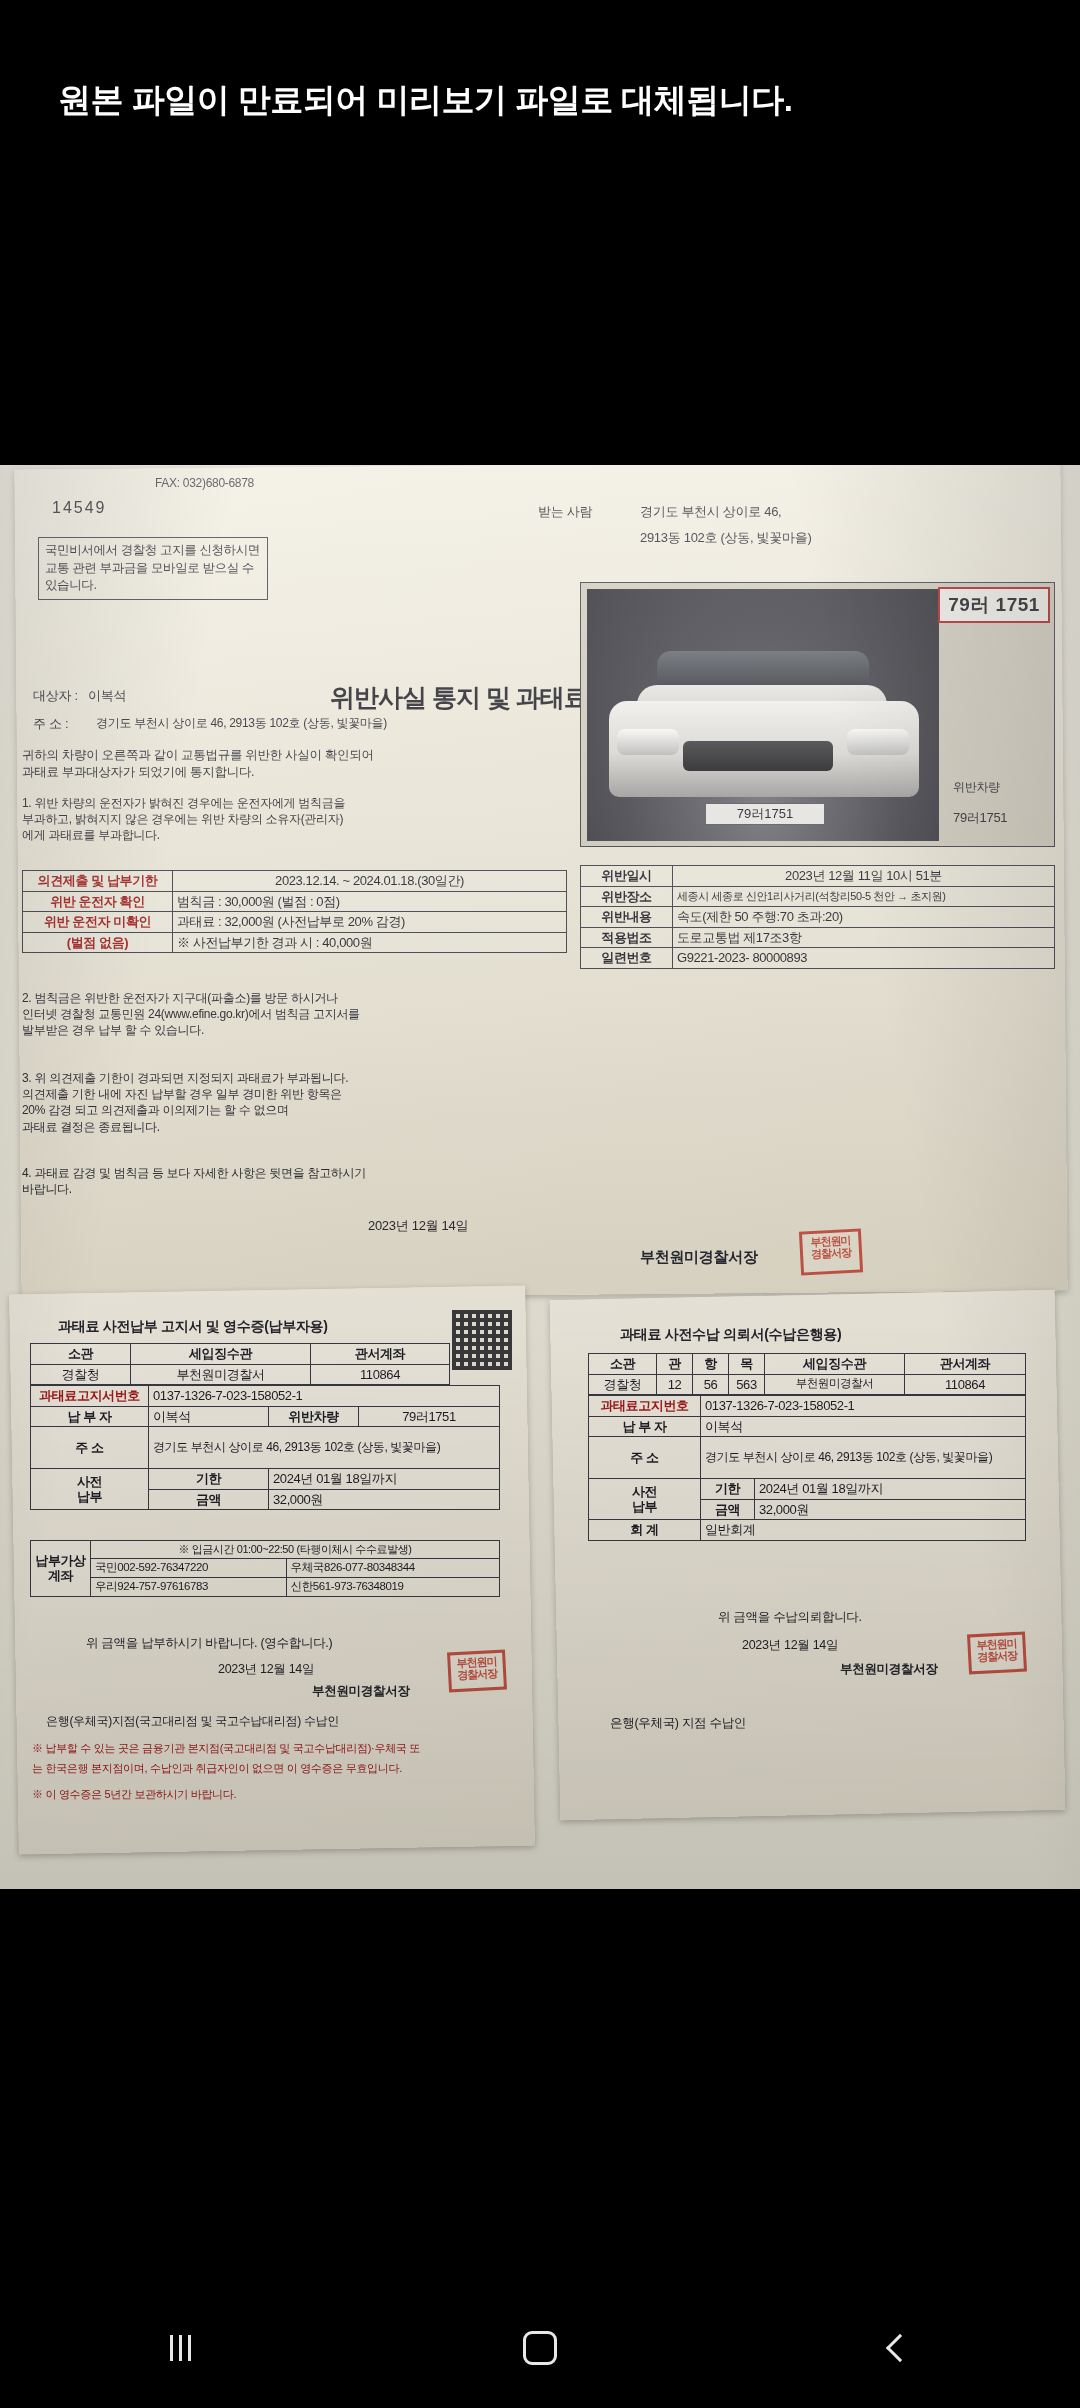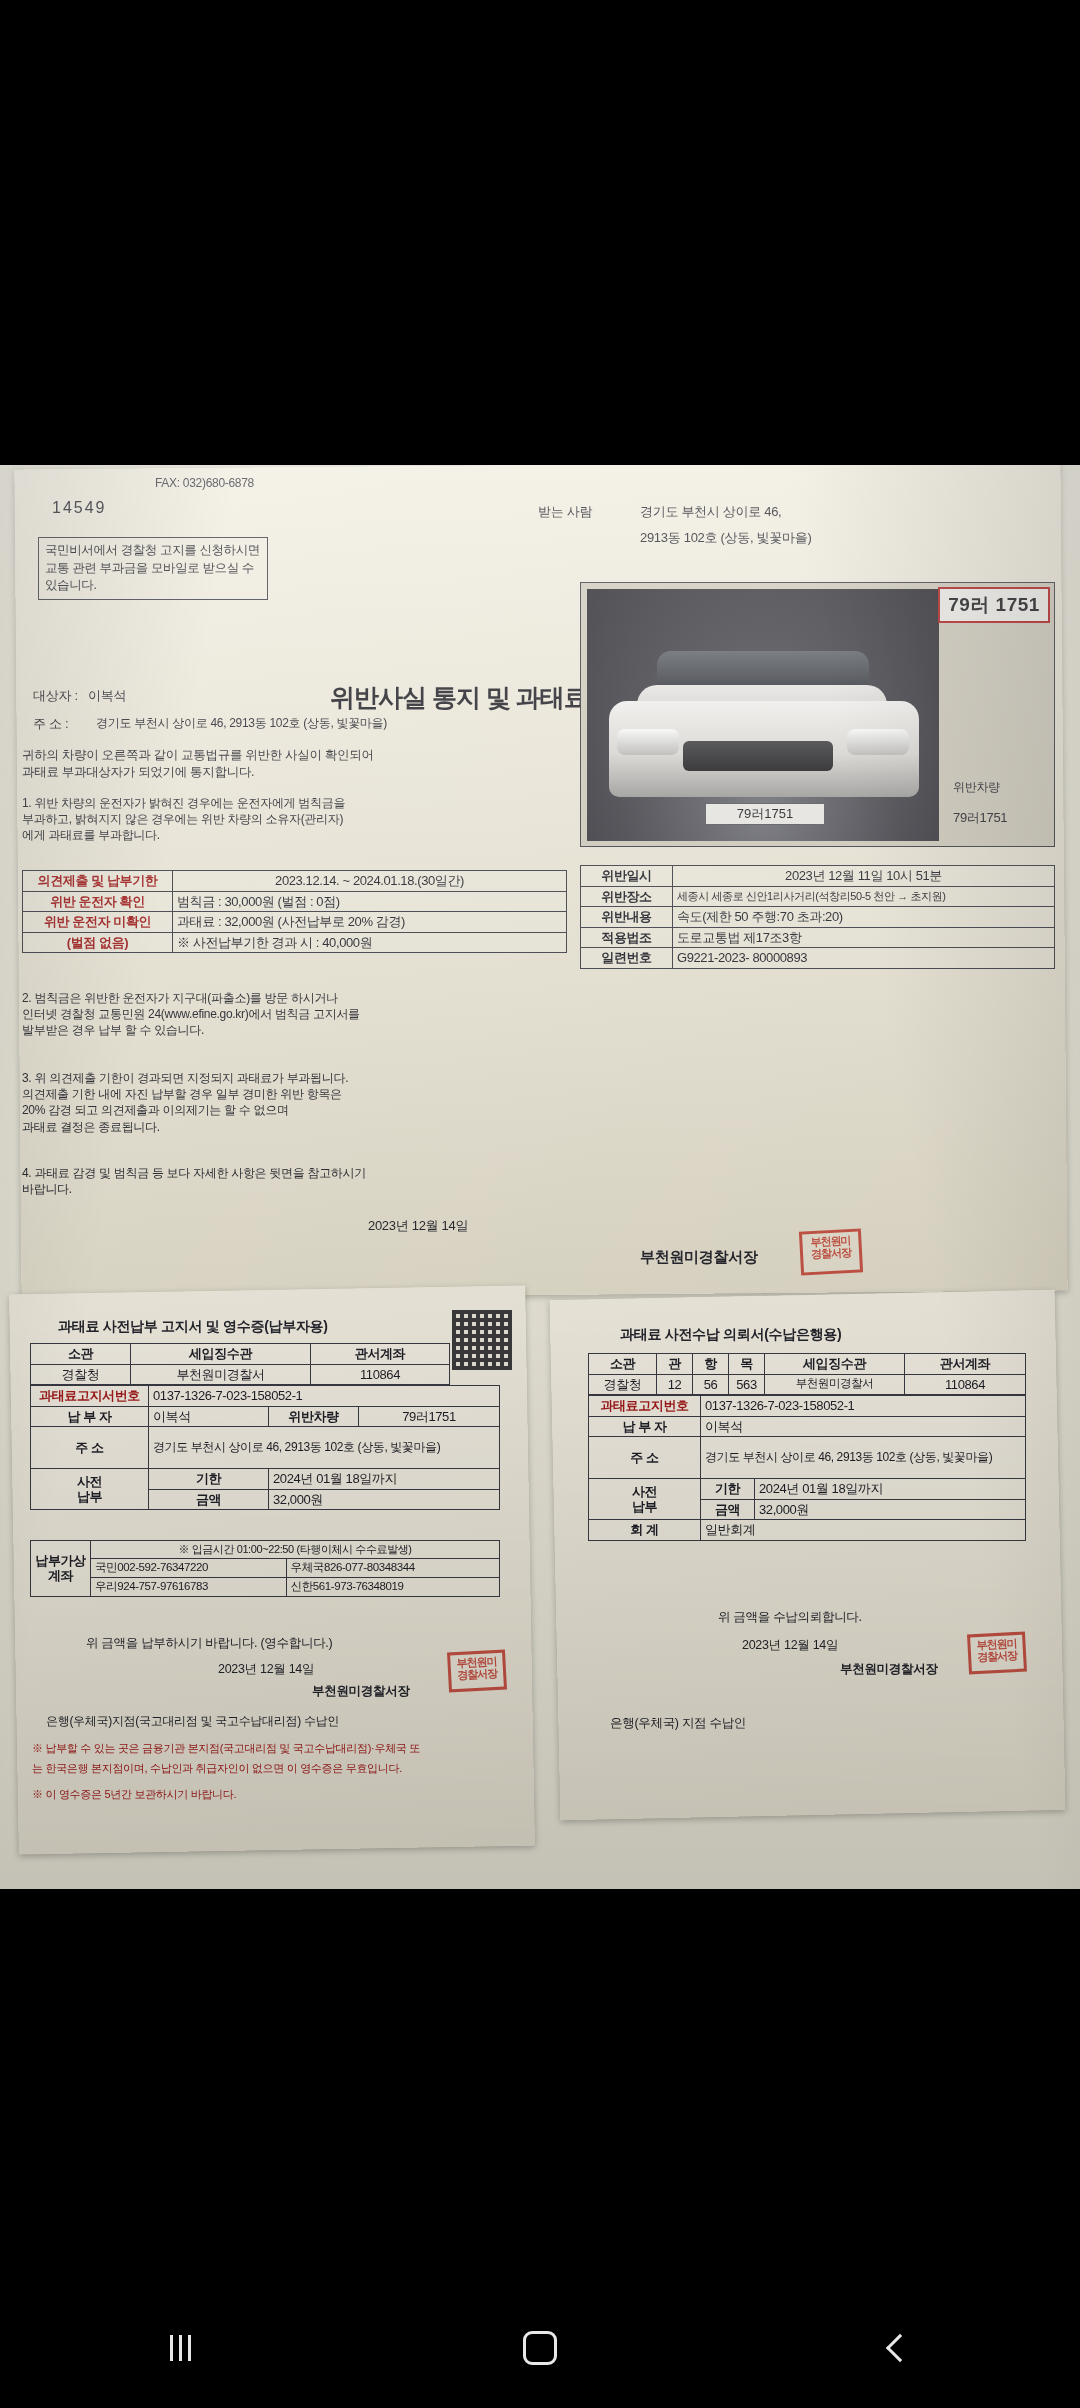--- a/index.html
+++ b/index.html
@@ -236,20 +236,21 @@
     border-left: 3px solid #e8e8e8;
     border-bottom: 3px solid #e8e8e8;
     transform: rotate(45deg);
   }
 </style>
 </head>
 <body>
 
 <div id="screen">
 
+  <div class="banner">원본 파일이 만료되어 미리보기 파일로 대체됩니다.</div>
 
   <div id="doc">
 
     <div class="paper" id="paper-top"></div>
 
     <div class="txt fax" style="left:155px; top:10px;">FAX: 032)680-6878</div>
     <div class="txt" style="left:52px; top:32px; font-size:16px; letter-spacing:2px;">14549</div>
 
     <div class="note-box" style="left:38px; top:72px; width:230px;">국민비서에서 경찰청 고지를 신청하시면
 교통 관련 부과금을 모바일로 받으실 수

